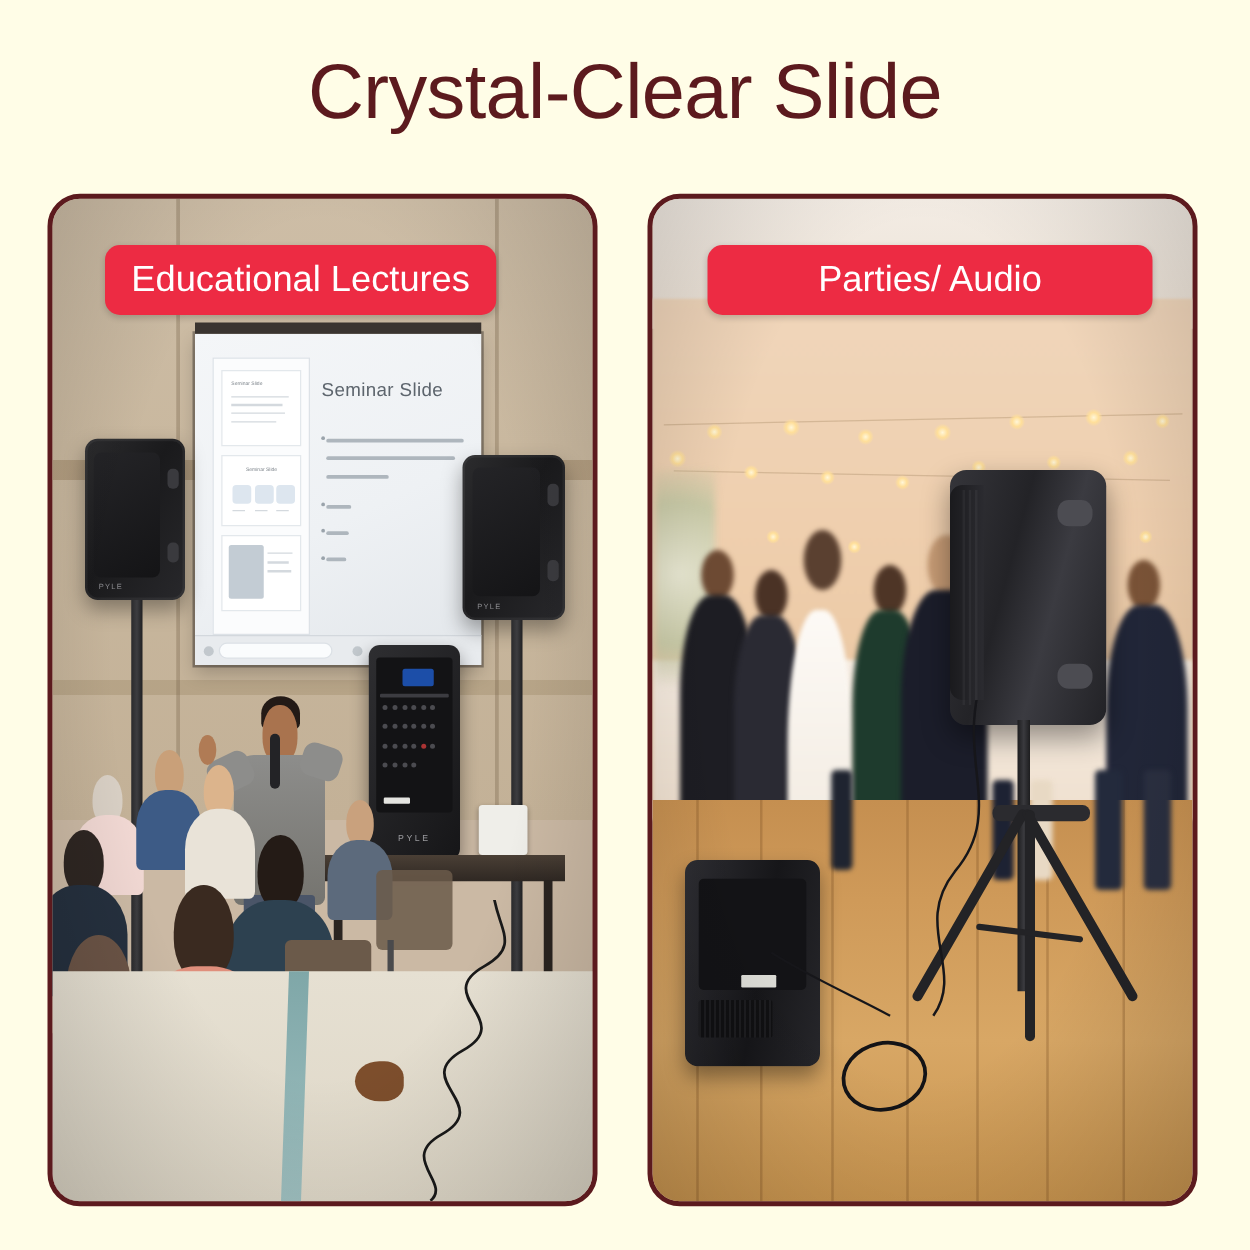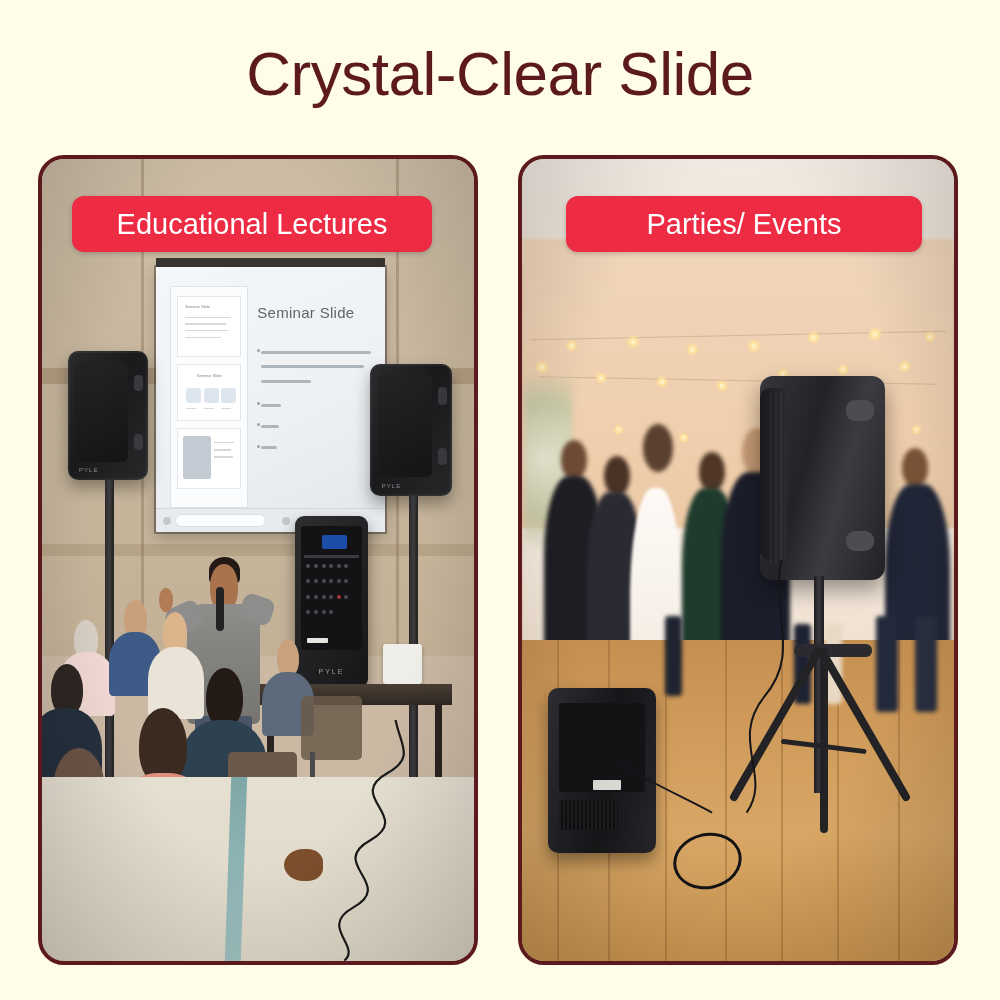--- a/index.html
+++ b/index.html
@@ -59,21 +59,21 @@
     border-radius: 12px;
     background: #ED2B43;
     color: #ffffff;
     font-size: 29px;
     line-height: 56px;
     text-align: center;
     white-space: nowrap;
     z-index: 40;
     box-shadow: 0 2px 5px rgba(0,0,0,0.18);
   }
-  #badge-left  { left: 30px; width: 360px; }
+  #badge-left  { left: 42px; width: 313px; }
   #badge-right { left: 44px; width: 356px; }
 
   
   .wall {
     position: absolute; left: 0; top: 0; width: 100%; height: 62%;
     background:
       linear-gradient(180deg,#cdbda6 0%,#c9b89f 40%,#c3b197 100%);
   }
   .wall-band {
     position: absolute; left: 0; width: 100%; height: 16px;
@@ -637,14 +637,14 @@
     </div>
     <div class="cable-coil"></div>
     <svg style="position:absolute;left:0;top:50%;width:100%;height:45%" viewBox="0 0 100 100" preserveAspectRatio="none">
       <path d="M62 -8 C 55 12, 66 24, 56 38 C 48 50, 58 60, 52 70" stroke="#16161a" stroke-width="2" fill="none" vector-effect="non-scaling-stroke"></path>
       <path d="M22 56 C 30 62, 38 66, 44 70" stroke="#16161a" stroke-width="1.8" fill="none" vector-effect="non-scaling-stroke"></path>
     </svg>
 
     <div class="vignette"></div>
   </div>
 
-  <div class="badge" id="badge-right">Parties/ Events</div>
+  <div class="badge" id="badge-right">Parties/ Audio</div>
 </div>
 
 </body></html>

